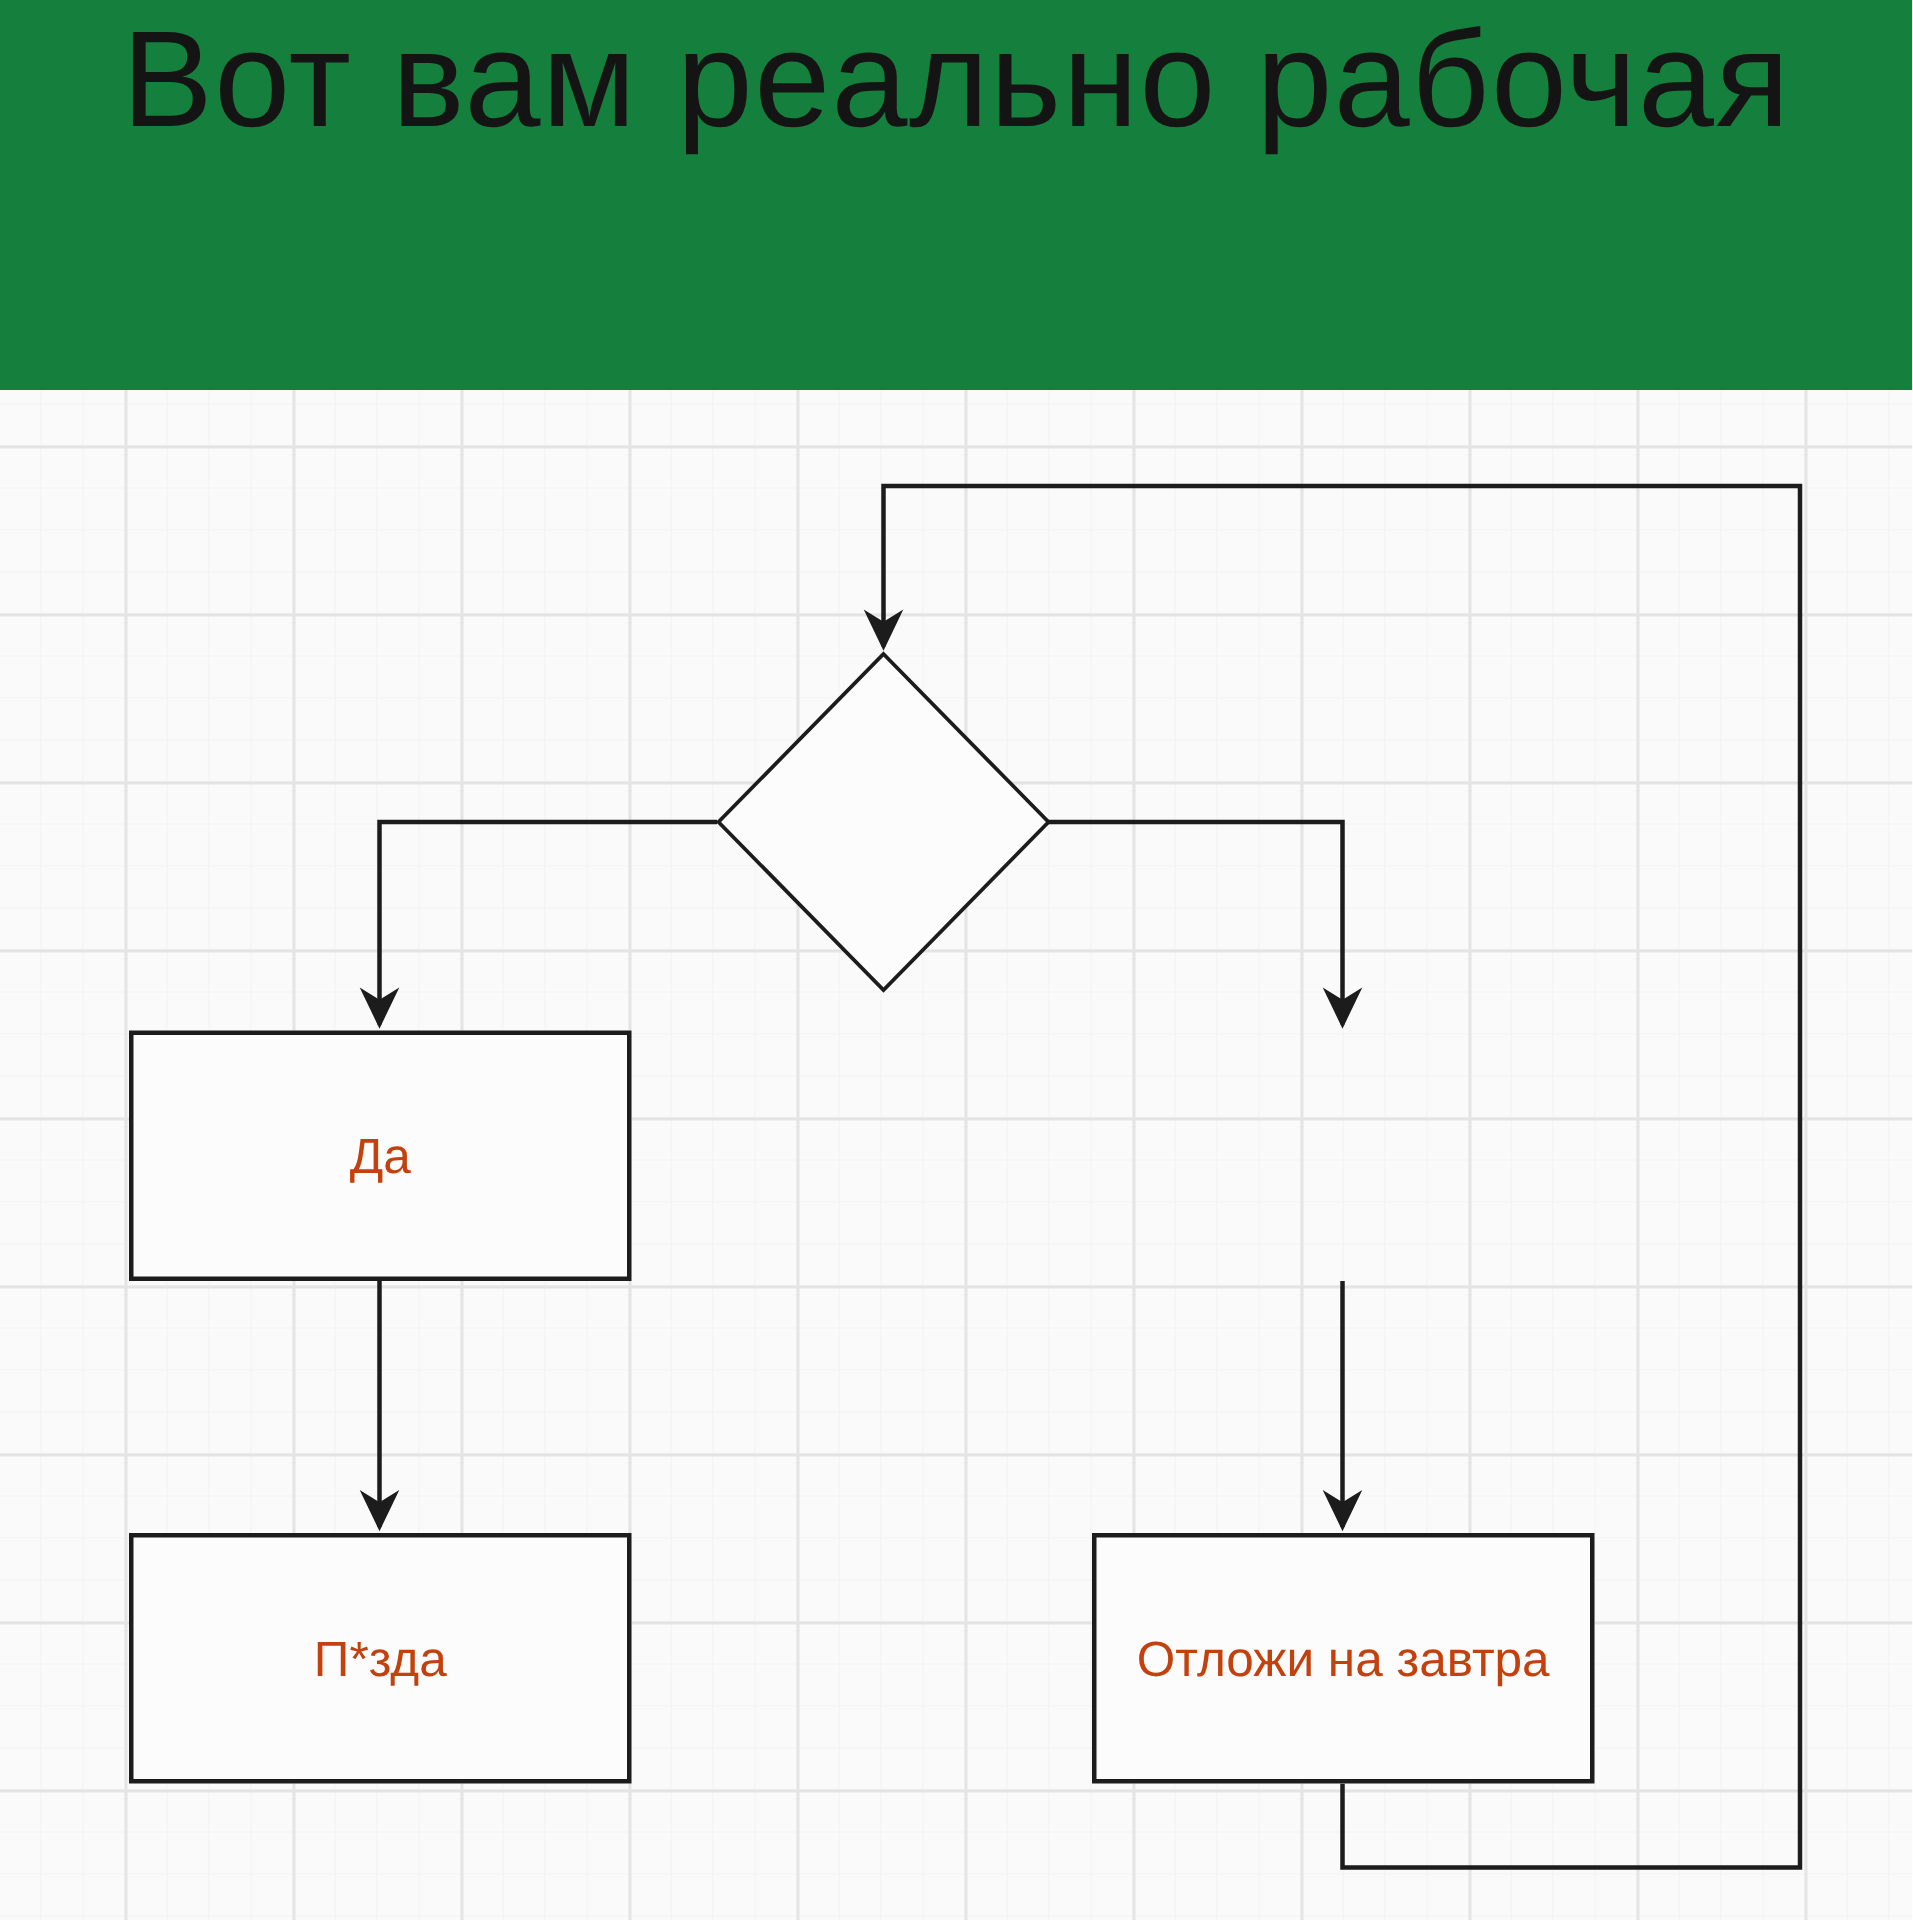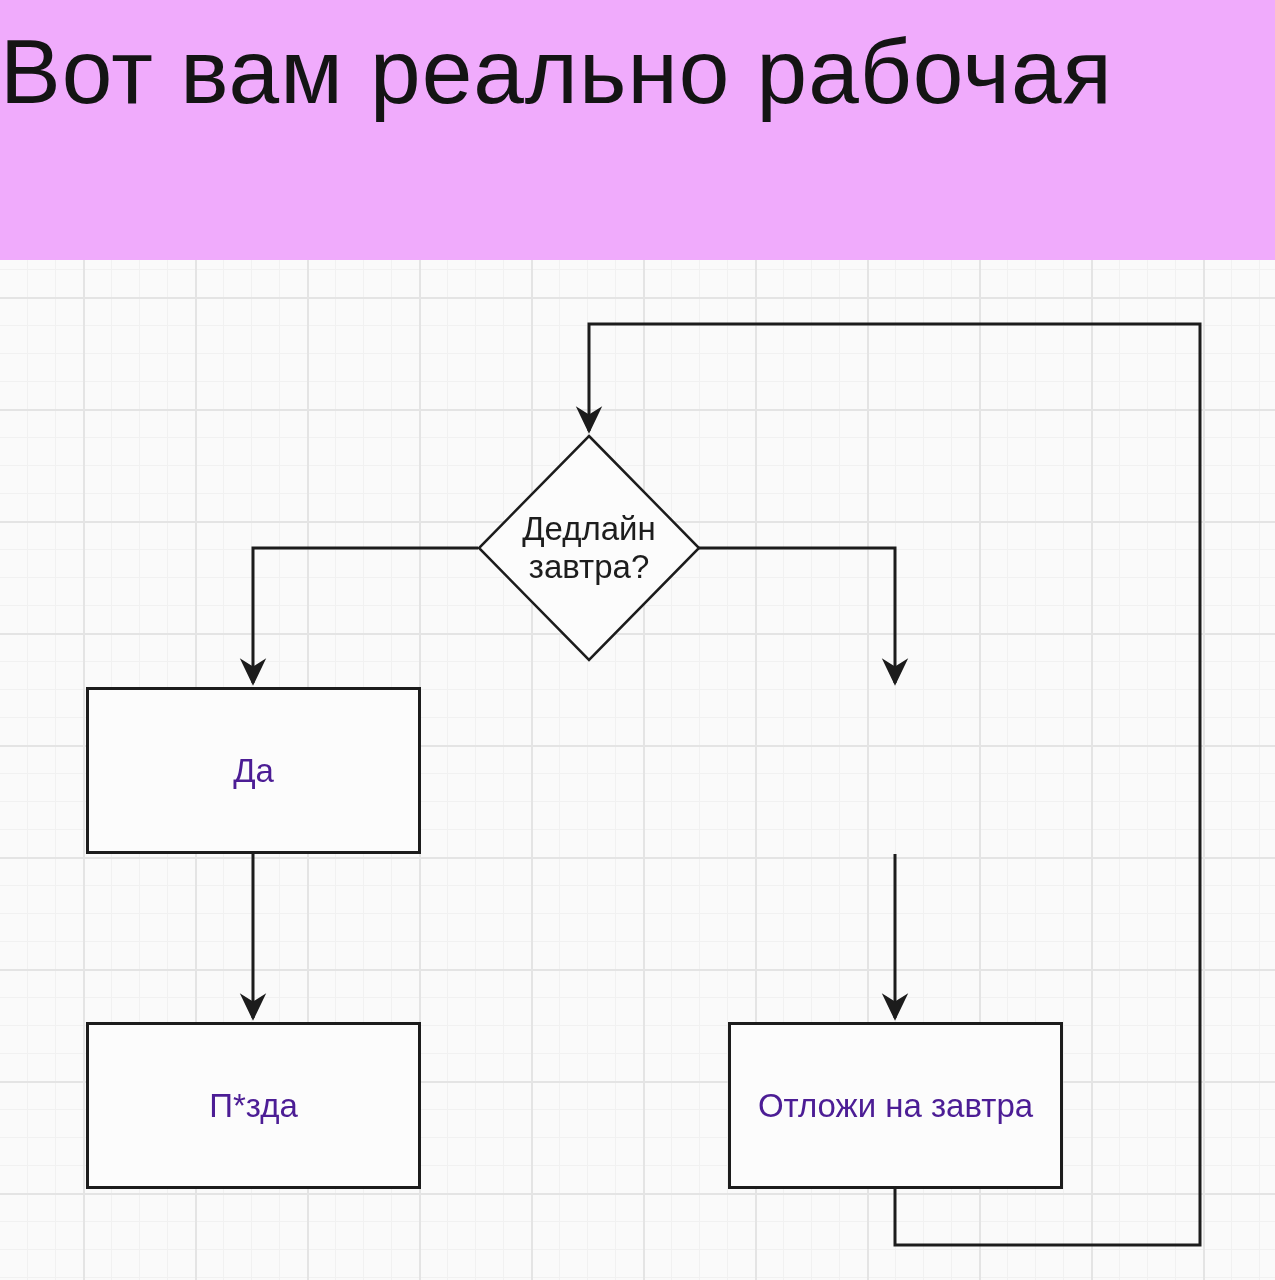--- a/index.html
+++ b/index.html
@@ -10,22 +10,23 @@
     overflow: hidden;
     background: #ffffff;
     font-family: "Liberation Sans", sans-serif;
   }
 
   
   .title-block {
     position: absolute;
     left: 0; top: 0;
     width: 1275px; height: 260px;
-    background: #f0abfc;
-    padding-top: 18px;
+    background: #15803d;
+    text-align: center;
+    padding-top: 0;
     box-sizing: border-box;
   }
   .title-line {
     font-size: 91px;
     line-height: 107px;
     letter-spacing: 1px;
     color: #141414;
     white-space: nowrap;
   }
 
@@ -66,21 +67,21 @@
     position: absolute;
     box-sizing: border-box;
     width: 335px; height: 167px;
     background: #fcfcfc;
     border: 3px solid #1c1c1c;
     display: flex;
     align-items: center;
     justify-content: center;
     text-align: center;
     font-size: 33px;
-    color: #4c1d95;
+    color: #c2410c;
   }
   .node-yes      { left: 86px;  top: 427px; }
   .node-no       { left: 728px; top: 427px; }
   .node-doom     { left: 86px;  top: 762px; }
   .node-postpone { left: 728px; top: 762px; }
 
   .decision-label {
     position: absolute;
     left: 489px; top: 243px;
     width: 200px; height: 90px;
@@ -117,21 +118,20 @@
 
       <polyline class="connector" points="253,594 253,758" marker-end="url(#arrow)"></polyline>
 
       <polyline class="connector" points="895,594 895,758" marker-end="url(#arrow)"></polyline>
 
       <polyline class="connector" points="895,929 895,985 1200,985 1200,64 589,64 589,171" marker-end="url(#arrow)"></polyline>
 
       <polygon class="diamond-shape" points="589,176 699,288 589,400 479,288"></polygon>
     </svg>
 
-    <div class="decision-label">Дедлайн завтра?</div>
 
     <div class="node-box node-yes">Да</div>
     <div class="node-box node-postpone">Отложи на завтра</div>
     <div class="node-box node-doom">П*зда</div>
 
   </div>
 
 </div>
 
 </body></html>

